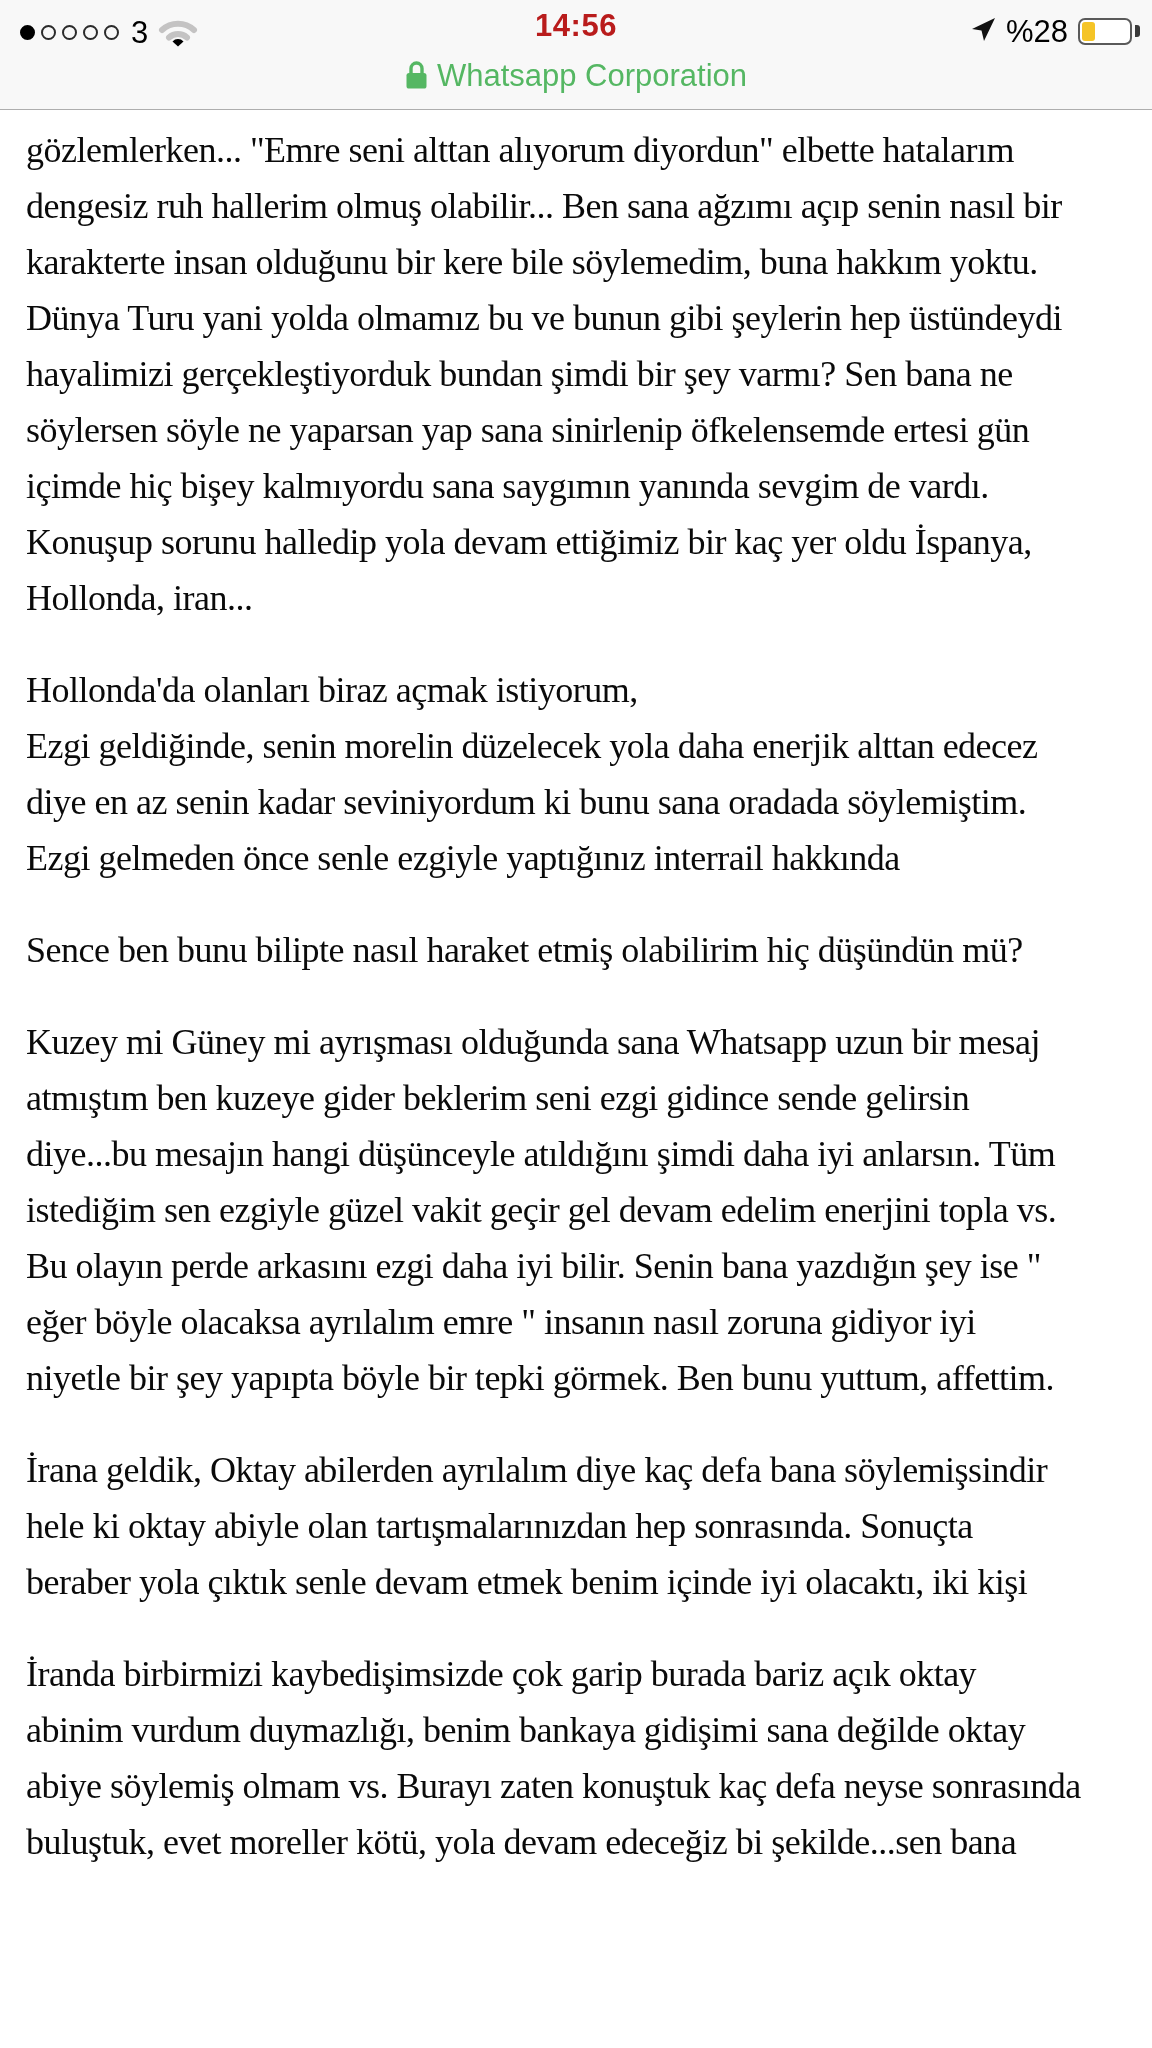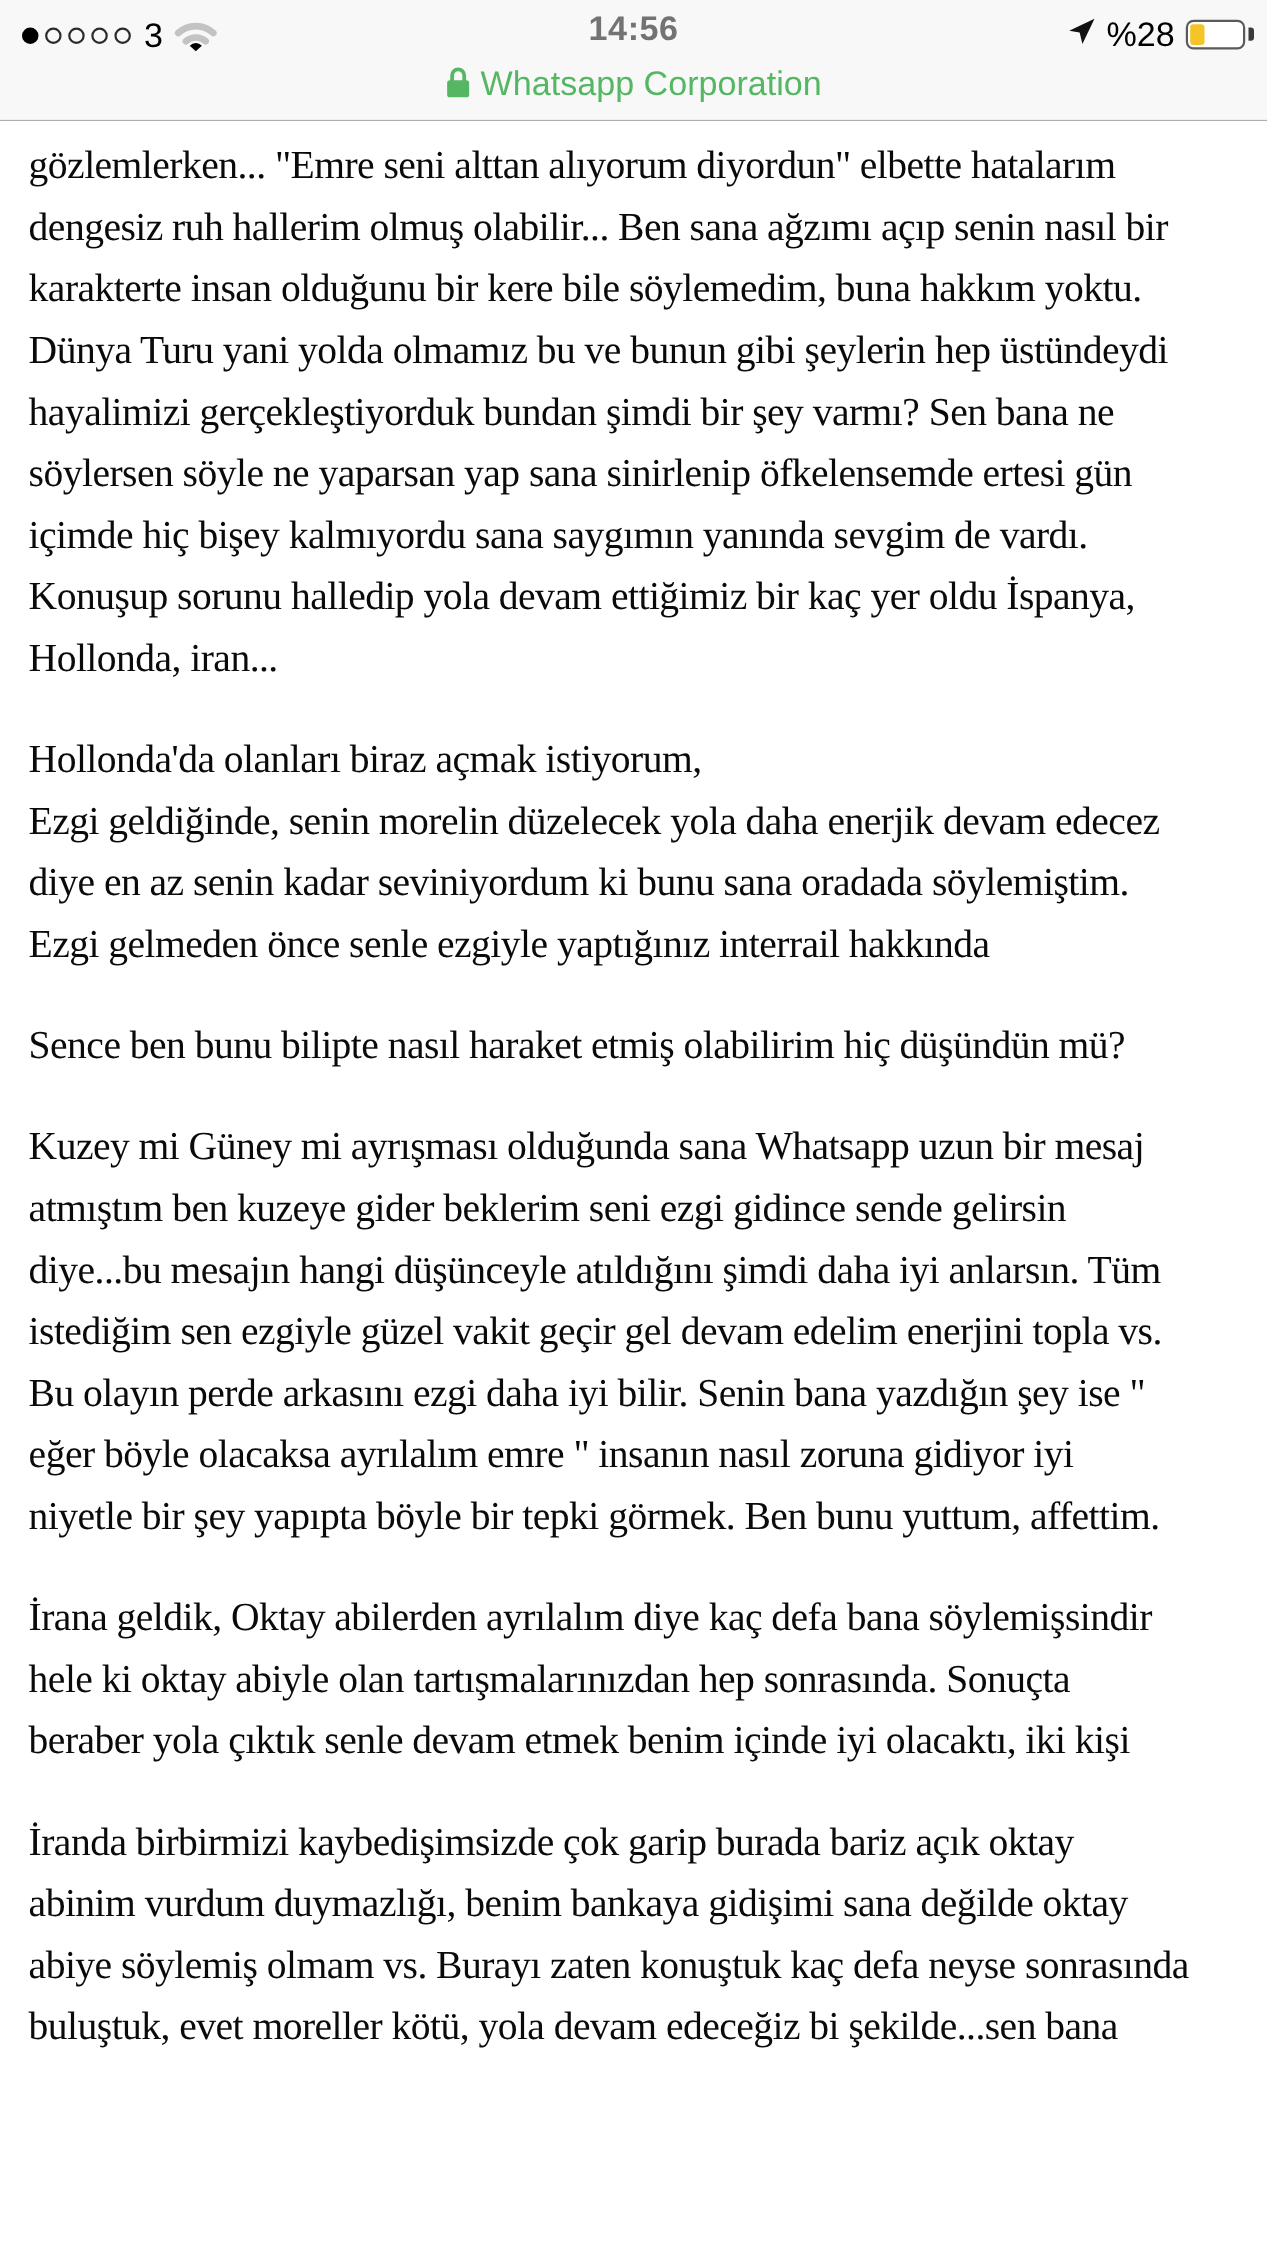--- a/index.html
+++ b/index.html
@@ -15,21 +15,21 @@
   .status-area {
     position: relative;
     height: 110px;
     background: var(--statusbar-bg, #f8f8f8);
     border-bottom: 1px solid var(--separator, #aeaeae);
     box-sizing: border-box;
   }
   .clock {
     position: absolute; top: 8px; left: 0; right: 0;
     text-align: center;
-    font-size: 31px; font-weight: 600; color: #737373;
+    font-size: 31px; font-weight: 600; color: #b91c1c;
     letter-spacing: 0.5px;
   }
   .sb-left {
     position: absolute; left: 20px; top: 14px;
     display: flex; align-items: center; height: 36px;
   }
   .signal-dots { display: flex; align-items: center; }
   .signal-dots .dot {
     width: 15px; height: 15px; border-radius: 50%;
     border: 2px solid #2b2b2b; box-sizing: border-box;
@@ -148,21 +148,21 @@
         <div class="text-line">karakterte insan olduğunu bir kere bile söylemedim, buna hakkım yoktu.</div>
         <div class="text-line">Dünya Turu yani yolda olmamız bu ve bunun gibi şeylerin hep üstündeydi</div>
         <div class="text-line">hayalimizi gerçekleştiyorduk bundan şimdi bir şey varmı? Sen bana ne</div>
         <div class="text-line">söylersen söyle ne yaparsan yap sana sinirlenip öfkelensemde ertesi gün</div>
         <div class="text-line">içimde hiç bişey kalmıyordu sana saygımın yanında sevgim de vardı.</div>
         <div class="text-line">Konuşup sorunu halledip yola devam ettiğimiz bir kaç yer oldu İspanya,</div>
         <div class="text-line">Hollonda, iran...</div>
       </div>
       <div class="para">
         <div class="text-line">Hollonda'da olanları biraz açmak istiyorum,</div>
-        <div class="text-line">Ezgi geldiğinde, senin morelin düzelecek yola daha enerjik devam edecez</div>
+        <div class="text-line">Ezgi geldiğinde, senin morelin düzelecek yola daha enerjik alttan edecez</div>
         <div class="text-line">diye en az senin kadar seviniyordum ki bunu sana oradada söylemiştim.</div>
         <div class="text-line">Ezgi gelmeden önce senle ezgiyle yaptığınız interrail hakkında</div>
       </div>
       <div class="para">
         <div class="text-line">Sence ben bunu bilipte nasıl haraket etmiş olabilirim hiç düşündün mü?</div>
       </div>
       <div class="para">
         <div class="text-line">Kuzey mi Güney mi ayrışması olduğunda sana Whatsapp uzun bir mesaj</div>
         <div class="text-line">atmıştım ben kuzeye gider beklerim seni ezgi gidince sende gelirsin</div>
         <div class="text-line">diye...bu mesajın hangi düşünceyle atıldığını şimdi daha iyi anlarsın. Tüm</div>

